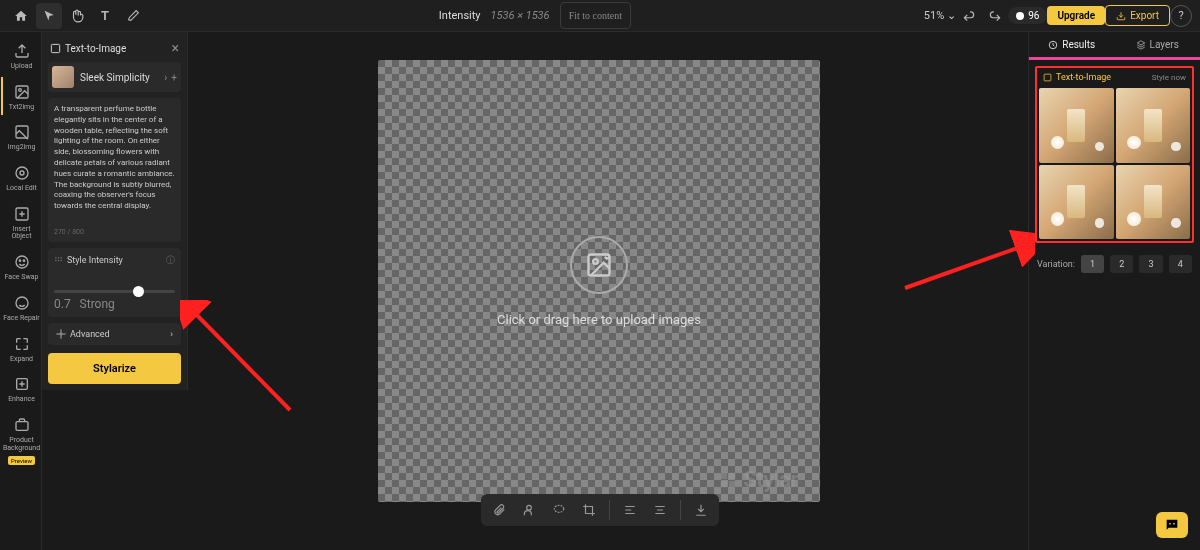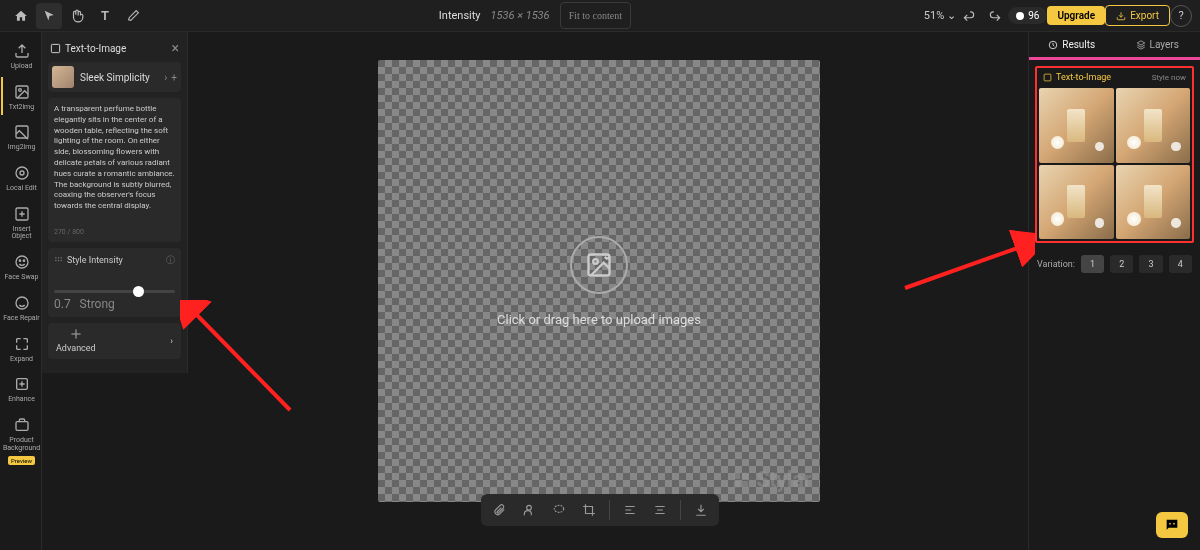--- a/index.html
+++ b/index.html
@@ -48,21 +48,21 @@
 .slider-thumb { position: absolute; top: -4px; width: 11px; height: 11px; background: #fff; border-radius: 50%; }
 .slider-val { font-size: 12px; color: #888; }
 .advanced-row { background: #2a2a2a; border-radius: 4px; padding: 6px 8px; display: flex; align-items: center; justify-content: space-between; font-size: 9px; color: #ccc; margin-bottom: 8px; }
 .stylarize-btn { width: 100%; background: #f5c842; color: #000; font-weight: 600; font-size: 11px; padding: 9px 0; border: none; border-radius: 4px; cursor: pointer; }
 
 
 .canvas-wrap { position: absolute; left: 378px; top: 60px; width: 442px; height: 442px; }
 .canvas { width: 100%; height: 100%; background: repeating-conic-gradient(#888 0 25%, #666 0 50%) 0 0/14px 14px; border-radius: 2px; display: flex; flex-direction: column; align-items: center; justify-content: center; position: relative; }
 .upload-icon-circle { width: 58px; height: 58px; border: 2px solid #aaa; border-radius: 50%; display: flex; align-items: center; justify-content: center; margin-bottom: 18px; }
 .upload-text { font-size: 13px; color: #ddd; }
-.stylar-wm { position: absolute; bottom: 10px; right: 9px; font-size: 22px; font-weight: 700; color: #9a9a9a; opacity: .45; letter-spacing: -.5px; display: flex; align-items: center; gap: 4px; }
+.stylar-wm { position: absolute; bottom: 10px; right: 22px; font-size: 22px; font-weight: 700; color: #9a9a9a; opacity: .45; letter-spacing: -.5px; display: flex; align-items: center; gap: 4px; }
 
 
 .bottombar { position: absolute; left: 50%; transform: translateX(-50%); bottom: 24px; background: #2a2a2a; border-radius: 6px; padding: 6px 8px; display: flex; gap: 10px; }
 .bb-btn { width: 20px; height: 20px; display: flex; align-items: center; justify-content: center; color: #999; }
 .bb-sep { width: 1px; background: #444; }
 
 
 .rpanel { position: absolute; right: 0; top: 32px; bottom: 0; width: 172px; background: #1a1a1a; border-left: 1px solid #2a2a2a; }
 .rpanel-tabs { display: flex; height: 28px; border-bottom: 3px solid #ec4899; }
 .rtab { flex: 1; display: flex; align-items: center; justify-content: center; gap: 4px; font-size: 10px; color: #aaa; }
@@ -279,29 +279,30 @@
           <span>Style Intensity</span>
         </span>
       <span style="color:#666;">ⓘ</span>
     </div>
     <div class="slider-track">
         <div class="slider-thumb" style="left:65%;"></div>
       </div>
     <div class="slider-val"><span>0.7</span> &nbsp; <span>Strong</span></div>
   </div>
   <div class="advanced-row">
-    <span style="display:flex;align-items:center;gap:4px;flex-direction:column;">
+    <span style="display:flex;align-items:center;gap:4px;">
         <svg width="10" height="10" viewBox="0 0 24 24" fill="none" stroke="currentColor" stroke-width="2">
           <circle cx="12" cy="12" r="3"></circle>
           <path d="M12 1v6m0 10v6m11-11h-6M7 12H1"></path>
         </svg>
         <span>Advanced</span>
       </span>
     <span>›</span>
   </div>
+  <button class="stylarize-btn">Stylarize</button>
 </div>
 
 <div class="canvas-wrap">
   <div class="canvas">
     <div class="upload-icon-circle">
       <svg width="28" height="28" viewBox="0 0 24 24" fill="none" stroke="#ccc" stroke-width="2">
           <rect x="3" y="3" width="18" height="18" rx="2"></rect>
           <circle cx="9" cy="9" r="2"></circle>
           <path d="M21 15l-5-5L5 21"></path>
           <path d="M17 3v-1M17 3l2-2M17 3l-2-2" transform="translate(2,4)"></path>

